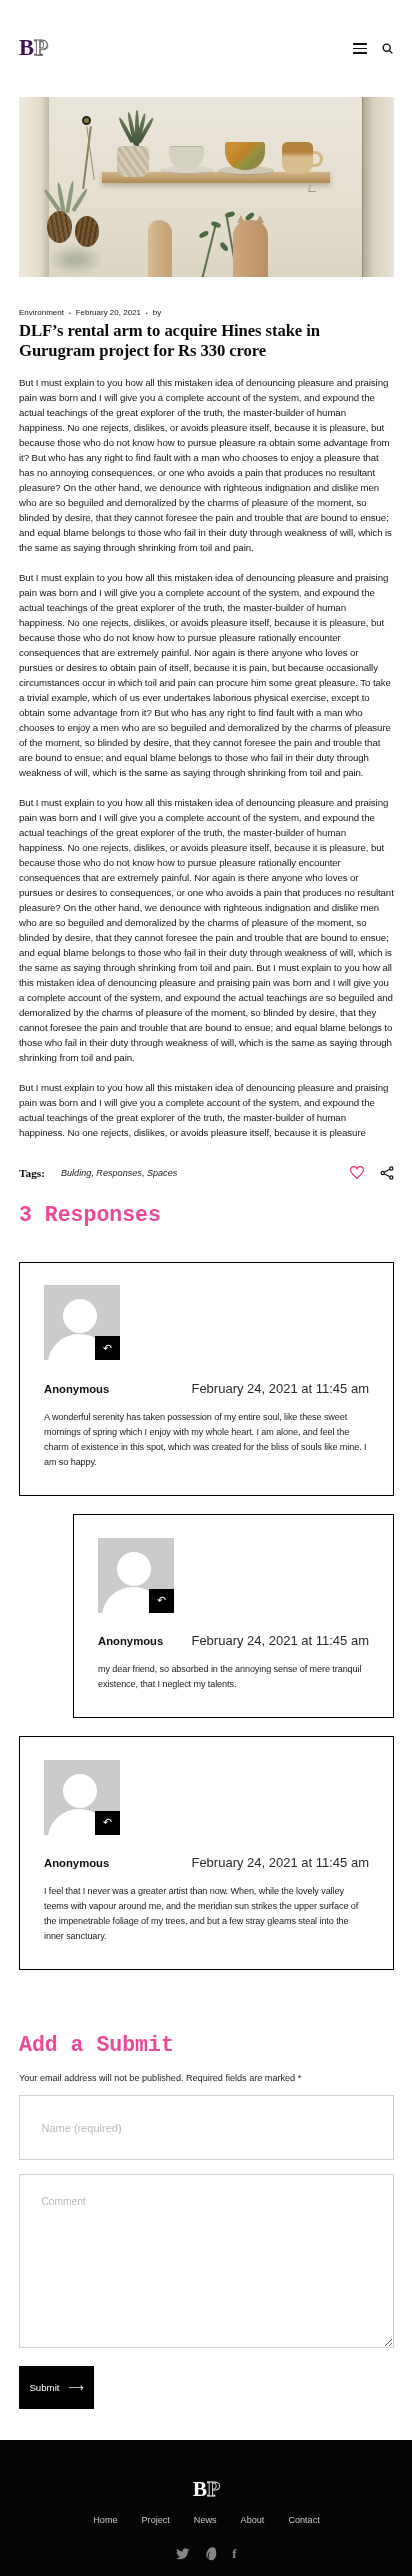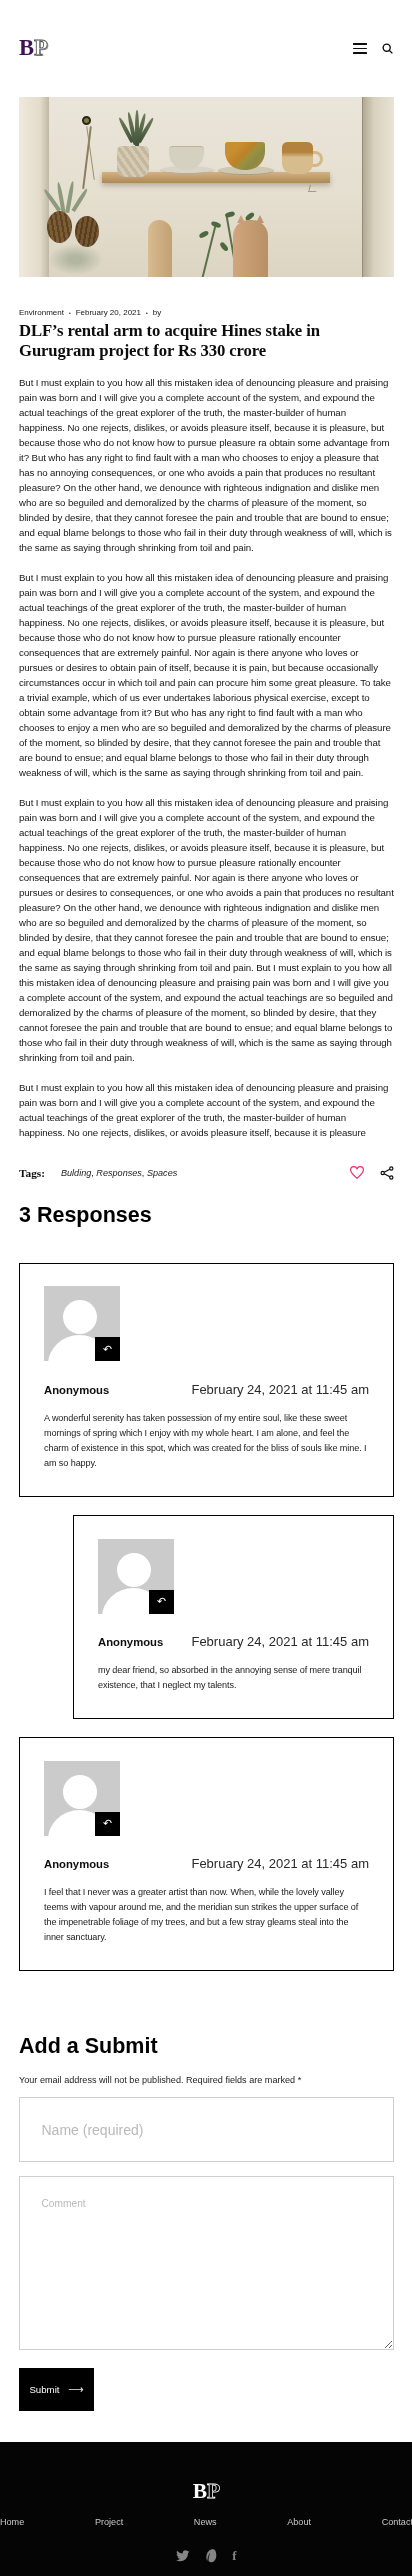--- a/index.html
+++ b/index.html
@@ -83,54 +83,54 @@
   .post-body p { margin-top:15px; font-size:9.7px; line-height:15px; color:#161616; letter-spacing:-0.1px; }
 
   .tags-row { margin-top:25px; display:flex; align-items:center; }
   .tags-label { font-family:"Liberation Serif", serif; font-weight:700; font-size:11.3px; color:#0d0d0d; }
   .tag-list { margin-left:16px; font-size:9.1px; color:#1b1b1b; }
   .tag-item { cursor:pointer;font-style:italic; }
   .row-actions { margin-left:auto; display:flex; align-items:center; gap:15px; }
   .icon-btn { cursor:pointer; display:flex; }
 
   
-  .section-title { margin-top:22.6px; font-family:Liberation Sans, sans-serif; font-weight:700; font-size:21.5px; color:#000000; }
+  .section-title { margin-top:22.6px; font-family:Liberation Mono, monospace; font-weight:700; font-size:21.5px; color:#ec4899; }
   .comment-card { border:1.6px solid #000; padding:22.6px 24px 25px; margin-top:18.3px; background:#fff; }
   .comment-card.first { margin-top:35px; }
   .comment-card.indented { margin-left:54px; }
   .avatar { position:relative; width:76px; height:75px; background:#cbcbcb; overflow:hidden; }
   .avatar .head { position:absolute; left:19.4px; top:14px; width:34px; height:34px; border-radius:50%; background:#fff; }
   .avatar .torso { position:absolute; left:4.3px; top:49px; width:63px; height:59px; border-radius:50% 50% 0 0; background:#fff; }
   .reply-btn { position:absolute; right:0; bottom:0; width:25px; height:24px; background:#000; color:#fff;
          display:flex; align-items:center; justify-content:center; font-size:10.8px; cursor:pointer; }
   .comment-head { margin-top:20.4px; display:flex; justify-content:space-between; align-items:baseline; }
   .comment-author { font-weight:700; font-size:11.3px; color:#0e0e0e; cursor:pointer; }
   .comment-date { font-size:13px; color:#2a2a2a; }
   .comment-text { margin-top:14px; font-size:9.1px; line-height:15px; color:#1a1a1a; letter-spacing:-0.1px; }
 
   
   .form-title { margin-top:63px; }
   .form-note { margin-top:16px; font-size:9.1px; color:#1c1c1c; }
   .field-row { margin-top:12px; display:flex; gap:9.7px; }
-  .field-row input { flex:1; height:65px; border:1.1px solid #cfcfcf; font-size:14px; padding:0 21.5px;
+  .field-row input { flex:1; height:65px; border:1.1px solid #cfcfcf; font-size:11px; padding:0 21.5px;
          font-family:"Liberation Sans", sans-serif; color:#222; outline:none; }
   textarea.comment-area { margin-top:14px; width:100%; height:174px; border:1.1px solid #cfcfcf;
          padding:20.4px 21.5px; font-size:10.2px; font-family:"Liberation Sans", sans-serif; color:#222; resize:vertical; outline:none; }
   input::placeholder, textarea::placeholder { color:#b9b9b9; }
   .submit-btn { margin-top:16px; width:75px; height:43px; background:#000; color:#fff; border:none;
          font-size:9.7px; font-family:"Liberation Sans", sans-serif; display:flex; align-items:center; justify-content:center; gap:8.6px; cursor:pointer; }
   .submit-btn .arrow { font-size:10.8px; color:#e8e8e8; }
 
   
   .site-footer { margin-top:31px; background:#050505; height:181px; text-align:center; }
   .footer-inner { padding-top:39px; }
   .footer-logo { font-family:"Liberation Serif", serif; font-size:21.5px; font-weight:700; line-height:1; cursor:pointer; }
   .footer-logo .b { color:#ffffff; }
   .footer-logo .p { color:transparent; -webkit-text-stroke:0.8px #f2f2f2; font-weight:600; }
-  .footer-nav { margin-top:14px; display:flex; justify-content:space-between; gap:24px; }
+  .footer-nav { margin-top:14px; display:flex; justify-content:center; gap:24px; }
   .footer-link { color:#c9c9c9; font-size:9.1px; cursor:pointer; }
   .social-row { margin-top:21.5px; display:flex; justify-content:center; align-items:center; gap:15px; }
   .social-icon { color:#858585; fill:#858585; cursor:pointer; display:flex; align-items:center; }
   .fb-glyph { font-size:13px; font-weight:700; color:#858585; font-family:"Liberation Serif", serif; }
 </style>
 </head>
 <body>
 
 <div class="container">
   <header class="site-header">

